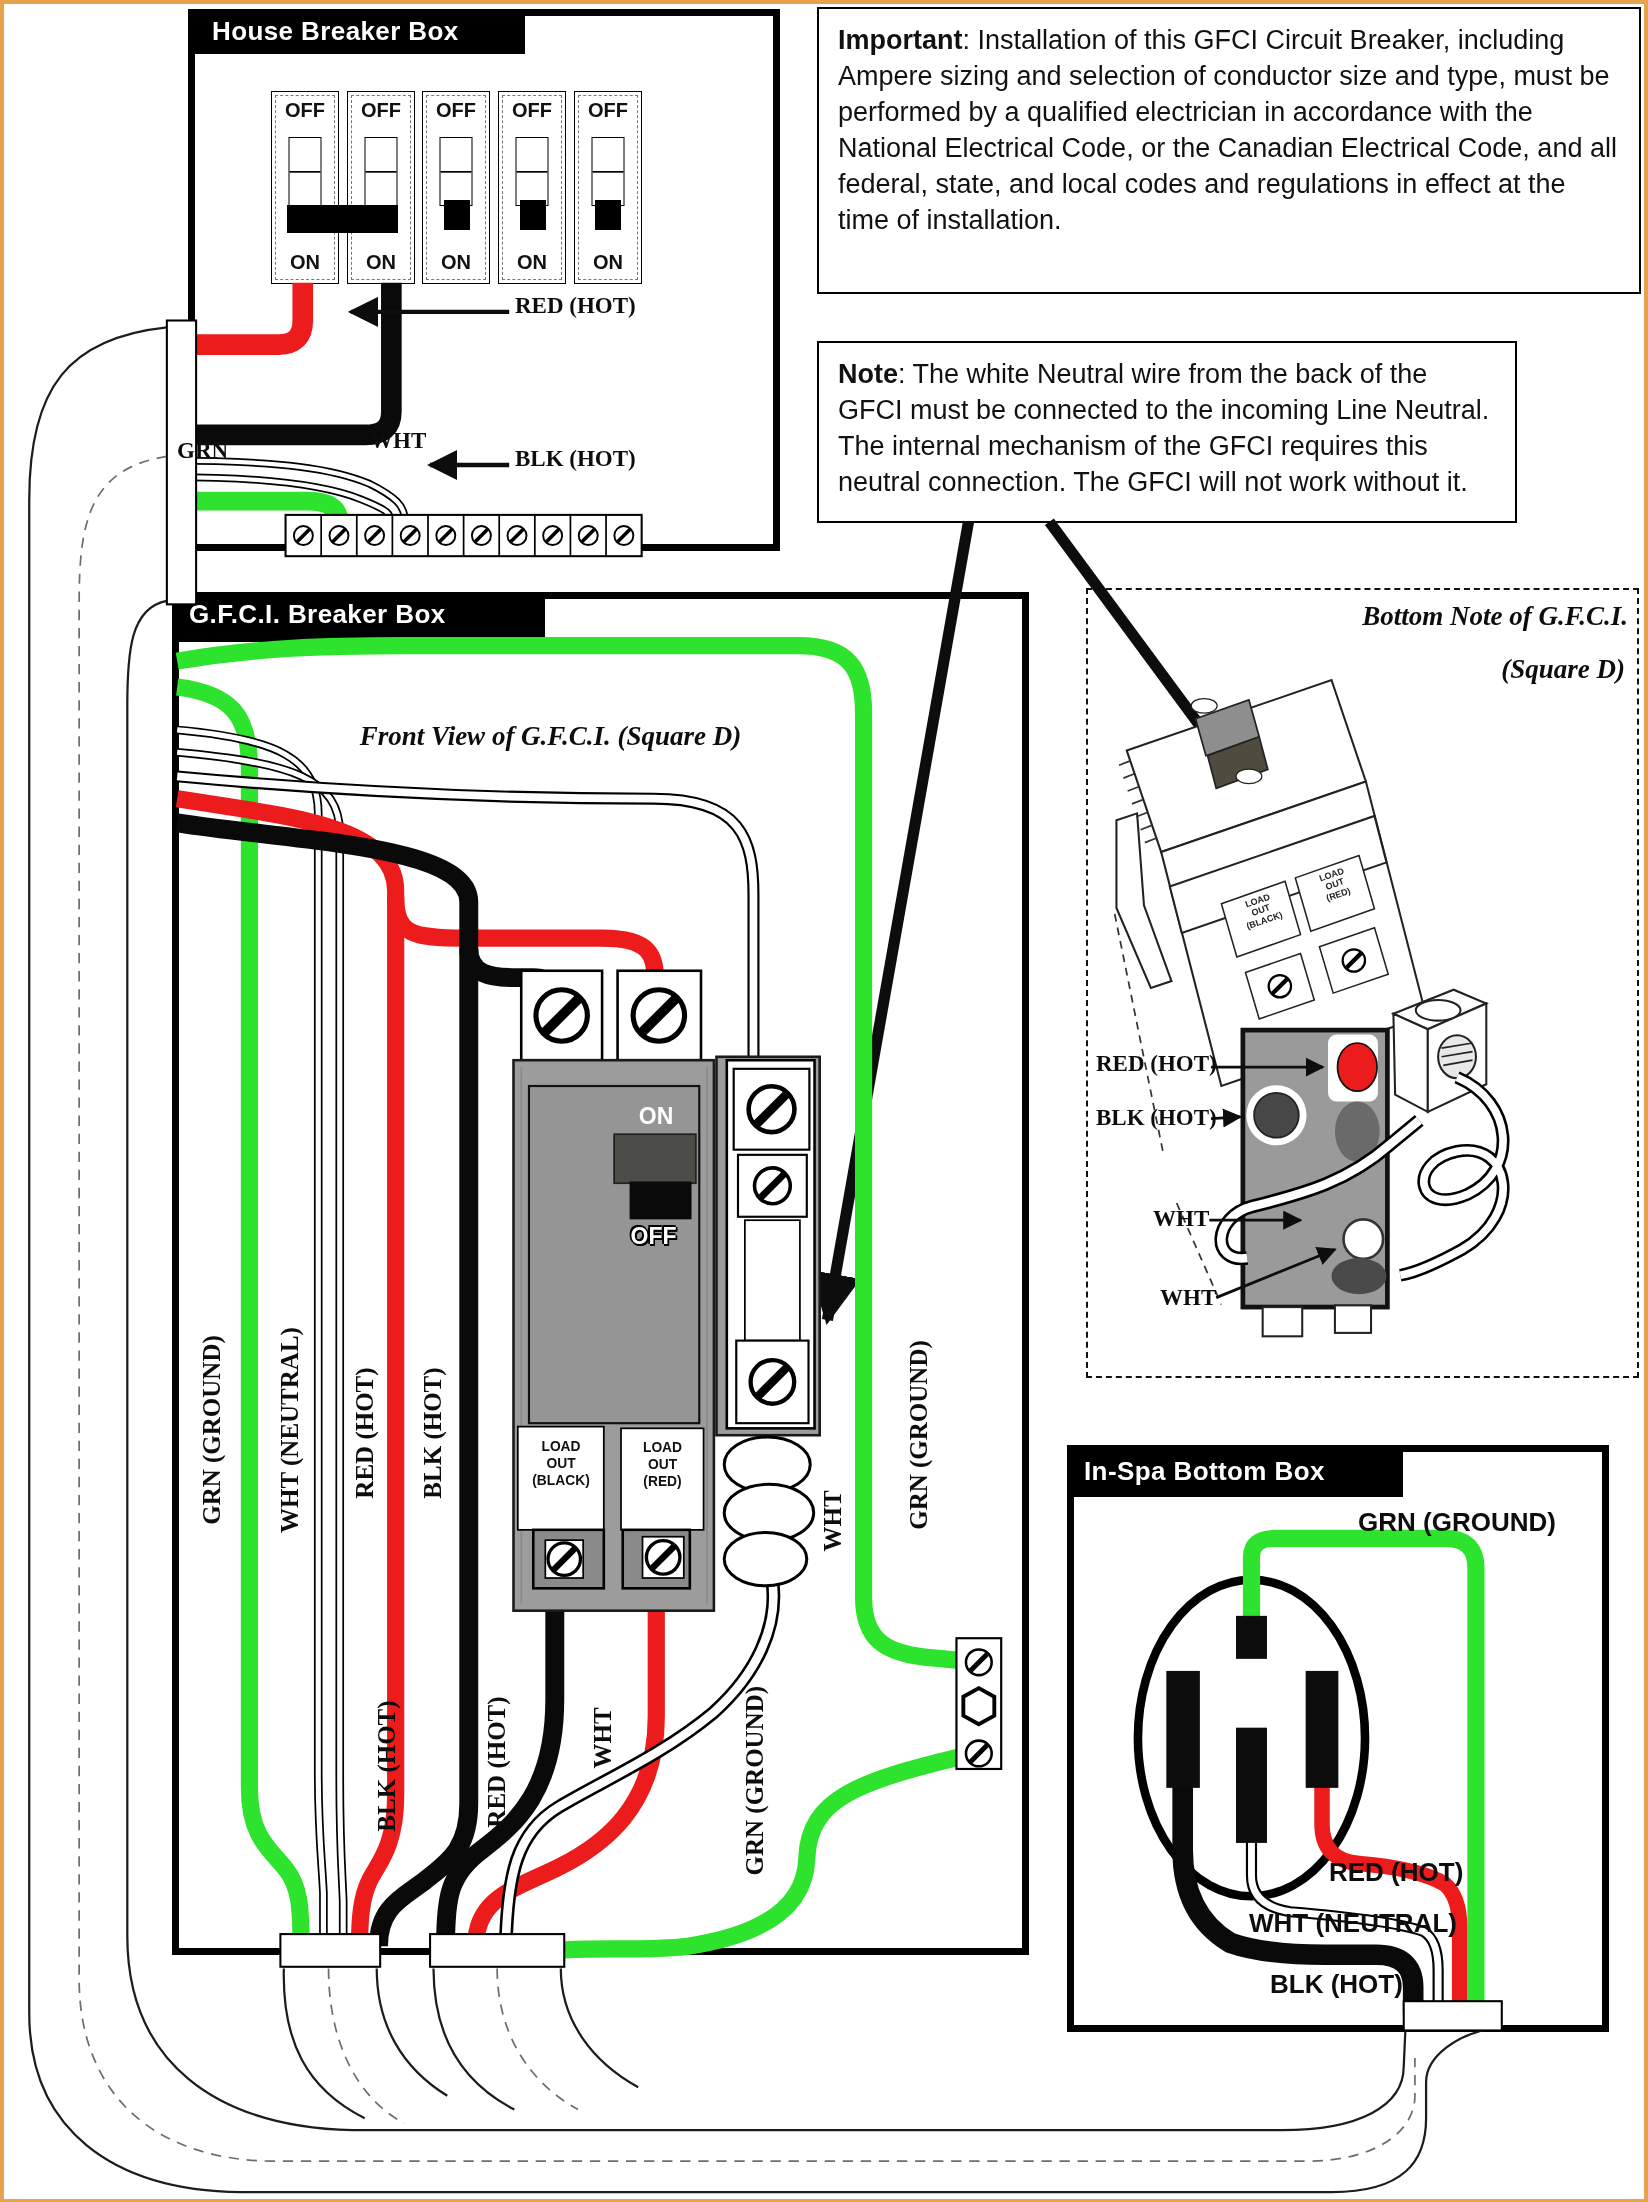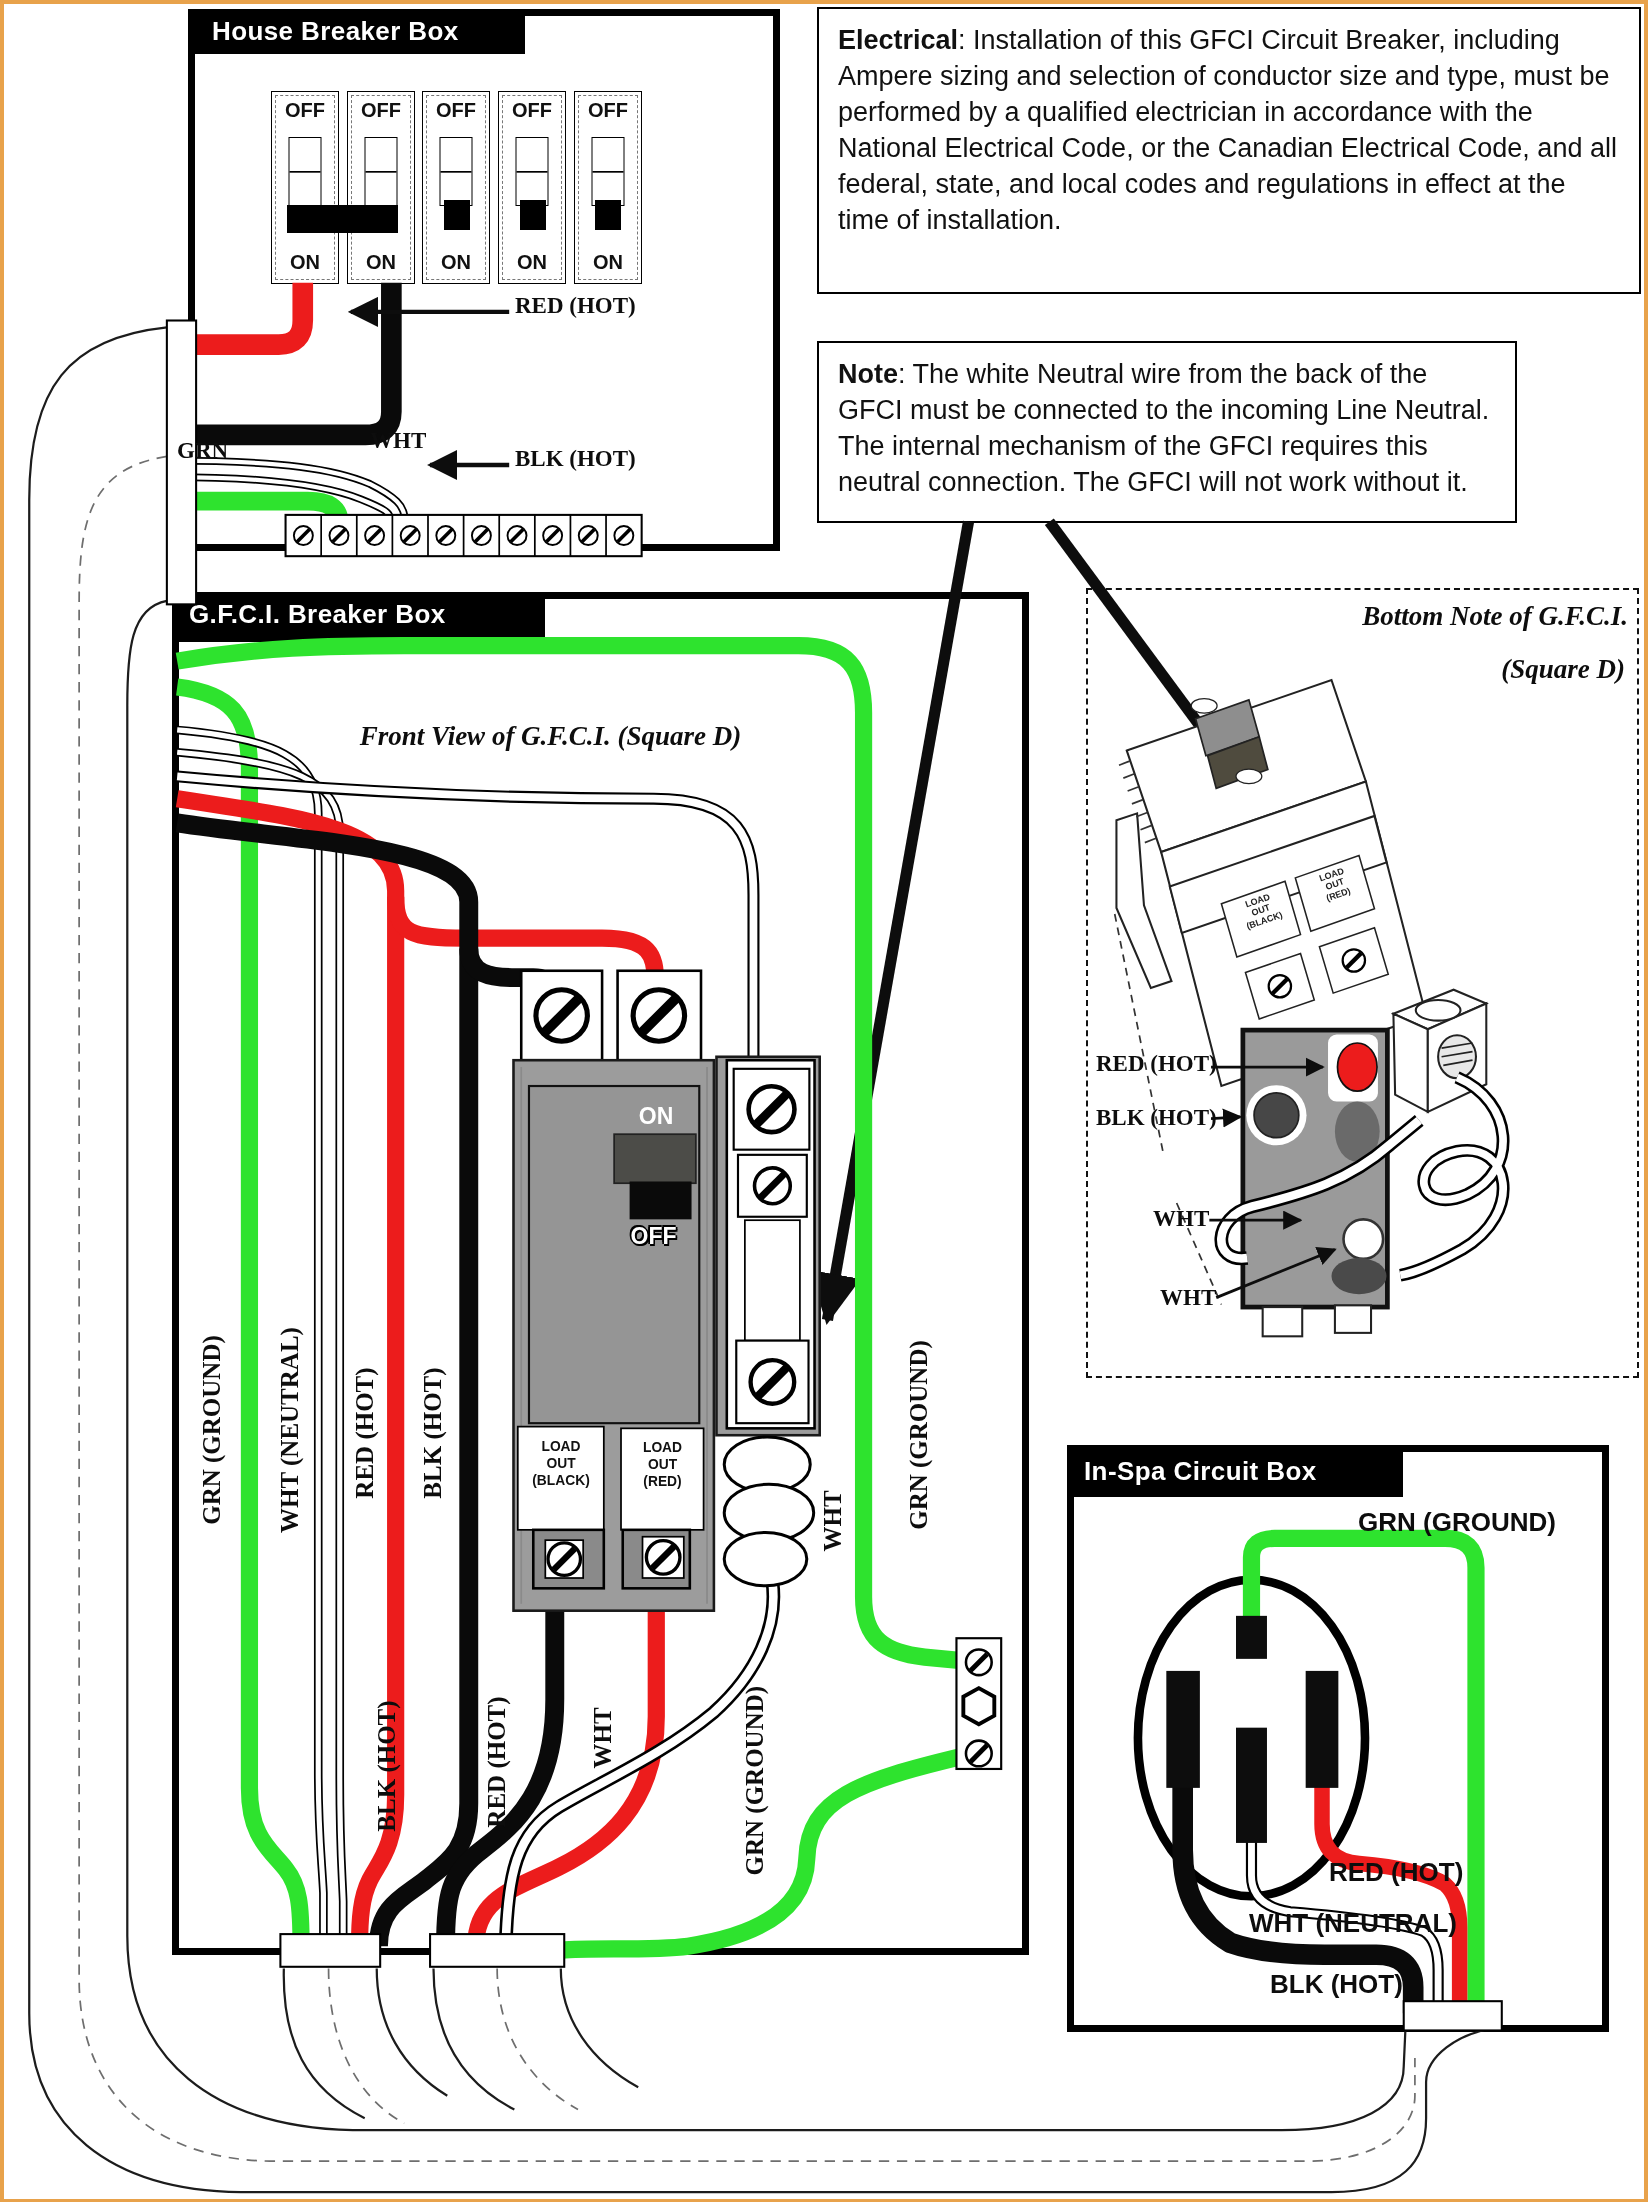--- a/index.html
+++ b/index.html
@@ -72,33 +72,33 @@
     <div class="slot"></div>
     <div class="sw" style="bottom:8.6px;">ON</div>
   </div>
 
   <div class="toggle" style="left:287px;top:205px;width:111px;height:28px;"></div>
   <div class="toggle" style="left:444px;top:200px;width:26px;height:30px;"></div>
   <div class="toggle" style="left:520px;top:200px;width:26px;height:30px;"></div>
   <div class="toggle" style="left:595px;top:200px;width:26px;height:30px;"></div>
 
   <div class="textbox" style="left:817px;top:6.9px;width:824px;height:287px;">
-    <b>Electrical</b><span>: Installation of this GFCI Circuit Breaker, including Ampere sizing and selection of conductor size and type, must be performed by a qualified electrician in accordance with the National Electrical Code, or the Canadian Electrical Code, and all federal, state, and local codes and regulations in effect at the time of installation.</span>
+    <b>Important</b><span>: Installation of this GFCI Circuit Breaker, including Ampere sizing and selection of conductor size and type, must be performed by a qualified electrician in accordance with the National Electrical Code, or the Canadian Electrical Code, and all federal, state, and local codes and regulations in effect at the time of installation.</span>
   </div>
   <div class="textbox" style="left:817px;top:341px;width:700px;height:182px;">
     <b>Note</b><span>: The white Neutral wire from the back of the GFCI must be connected to the incoming Line Neutral. The internal mechanism of the GFCI requires this neutral connection. The GFCI will not work without it.</span>
   </div>
 
   <div class="bigbox" style="left:172px;top:592px;width:857px;height:1363px;"></div>
   <div class="titlebar" style="left:172px;top:592px;width:373px;height:50px;">G.F.C.I. Breaker Box</div>
 
   <div class="dashedbox" style="left:1086px;top:588px;width:553px;height:790px;"></div>
 
   <div class="bigbox" style="left:1067px;top:1445px;width:542px;height:587px;"></div>
-  <div class="titlebar" style="left:1067px;top:1445px;width:336px;height:52px;line-height:52px;">In-Spa Circuit Box</div>
+  <div class="titlebar" style="left:1067px;top:1445px;width:336px;height:52px;line-height:52px;">In-Spa Bottom Box</div>
 
   <svg width="1648" height="2203" viewBox="0 0 1916 2560">
     <defs>
       <g id="scre w"></g>
       <g id="screw">
         <circle r="13" fill="#fff" stroke="#000" stroke-width="2.6"></circle>
         <line x1="-8.5" y1="8.5" x2="8.5" y2="-8.5" stroke="#000" stroke-width="5"></line>
       </g>
       <marker id="ah" viewBox="0 0 10 10" refX="9" refY="5" markerWidth="7" markerHeight="7" orient="auto">
         <path d="M0 0 L10 5 L0 10 z" fill="#0d0d0d"></path>

